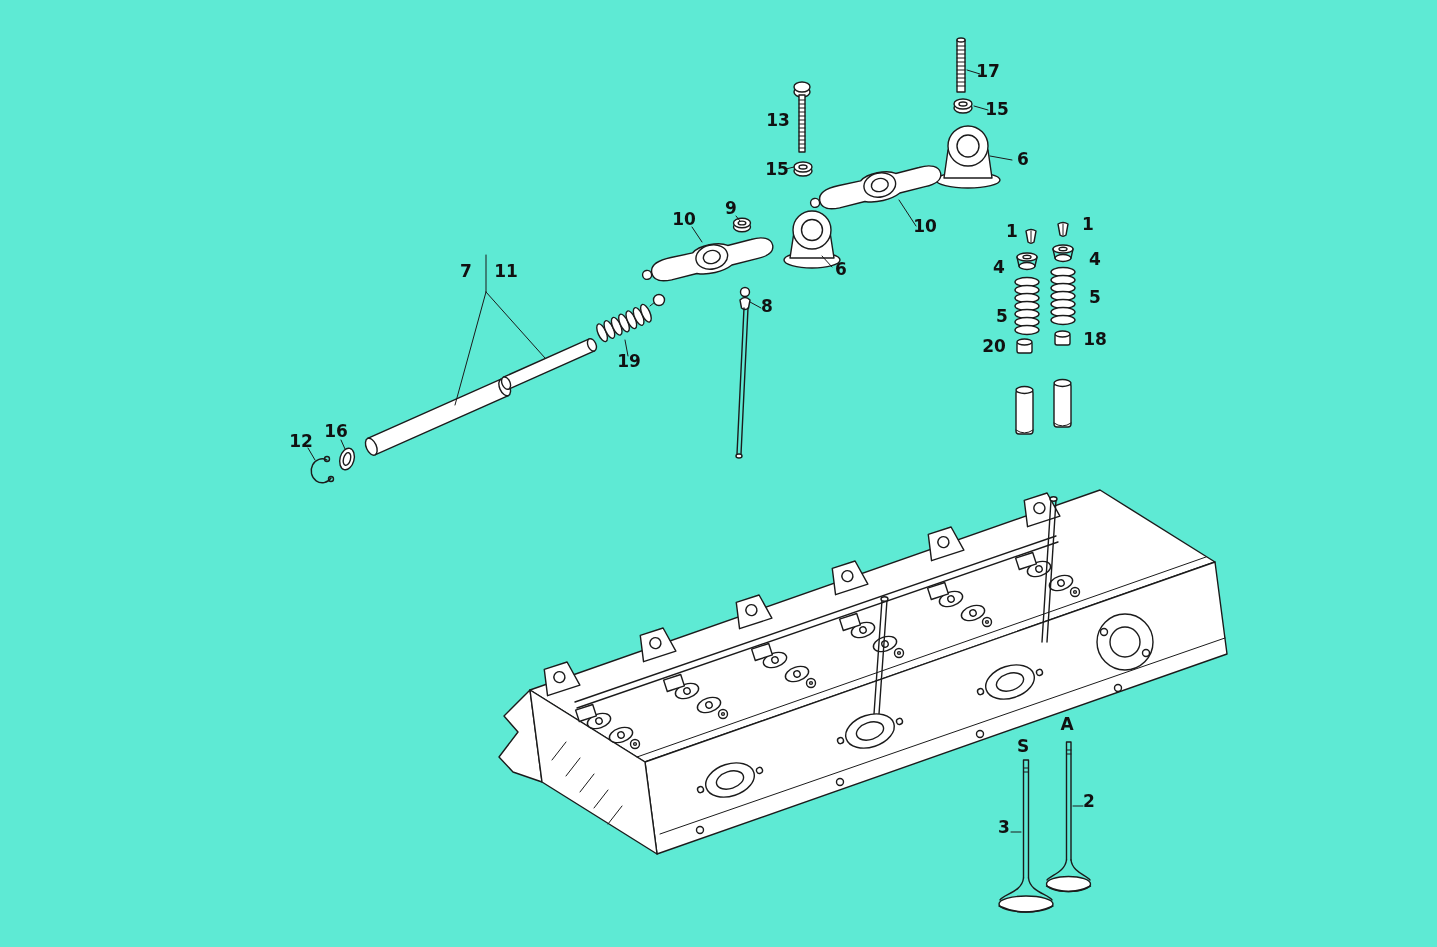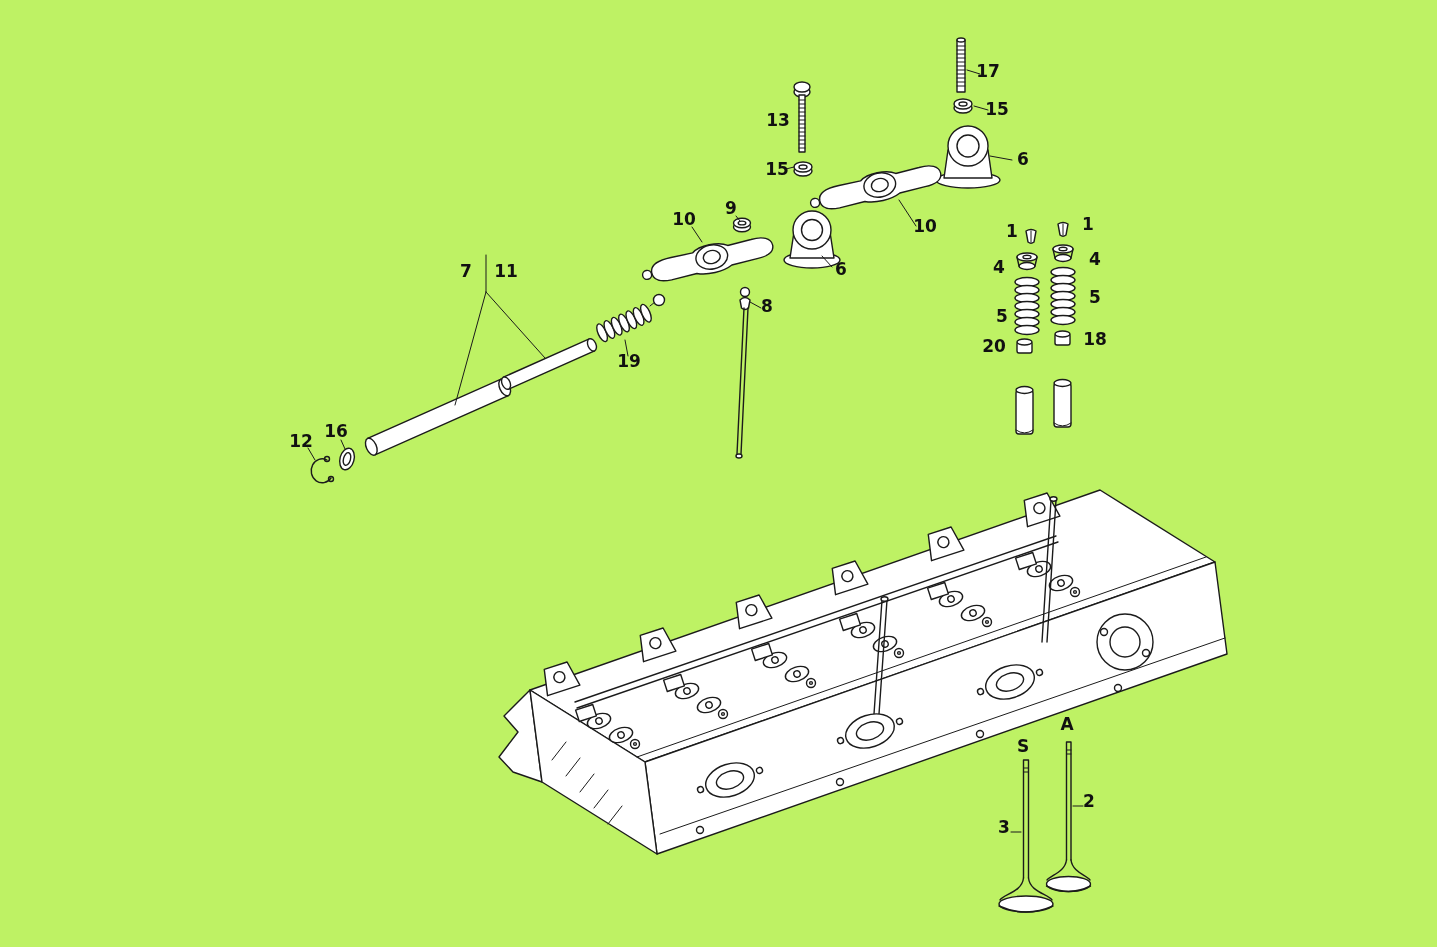--- a/index.html
+++ b/index.html
@@ -1,16 +1,16 @@
 <!DOCTYPE html>
 <html style="--ink: #1b1b1b;"><head>
 <meta charset="utf-8">
 <style>
   html,body{margin:0;padding:0;background:#ffffff;}
-  .stage{position:relative;width:1437px;height:947px;background:#bef264;overflow:hidden;
+  .stage{position:relative;width:1437px;height:947px;background:#5eead4;overflow:hidden;
          font-family:"DejaVu Sans",sans-serif;}
   svg{position:absolute;left:0;top:0;}
   .art path,.art rect,.art circle,.art ellipse,.art line,.art polyline,.art polygon{
       stroke:var(--ink,#1b1b1b);stroke-width:1.4;fill:none;
       stroke-linecap:round;stroke-linejoin:round;}
   .art .fw{fill:#ffffff;}
   .art .thin{stroke-width:1;}
   .lbl{font-family:"DejaVu Sans",sans-serif;font-size:17px;font-weight:bold;
        fill:#111111;stroke:none;text-anchor:middle;dominant-baseline:middle;}
 </style>

